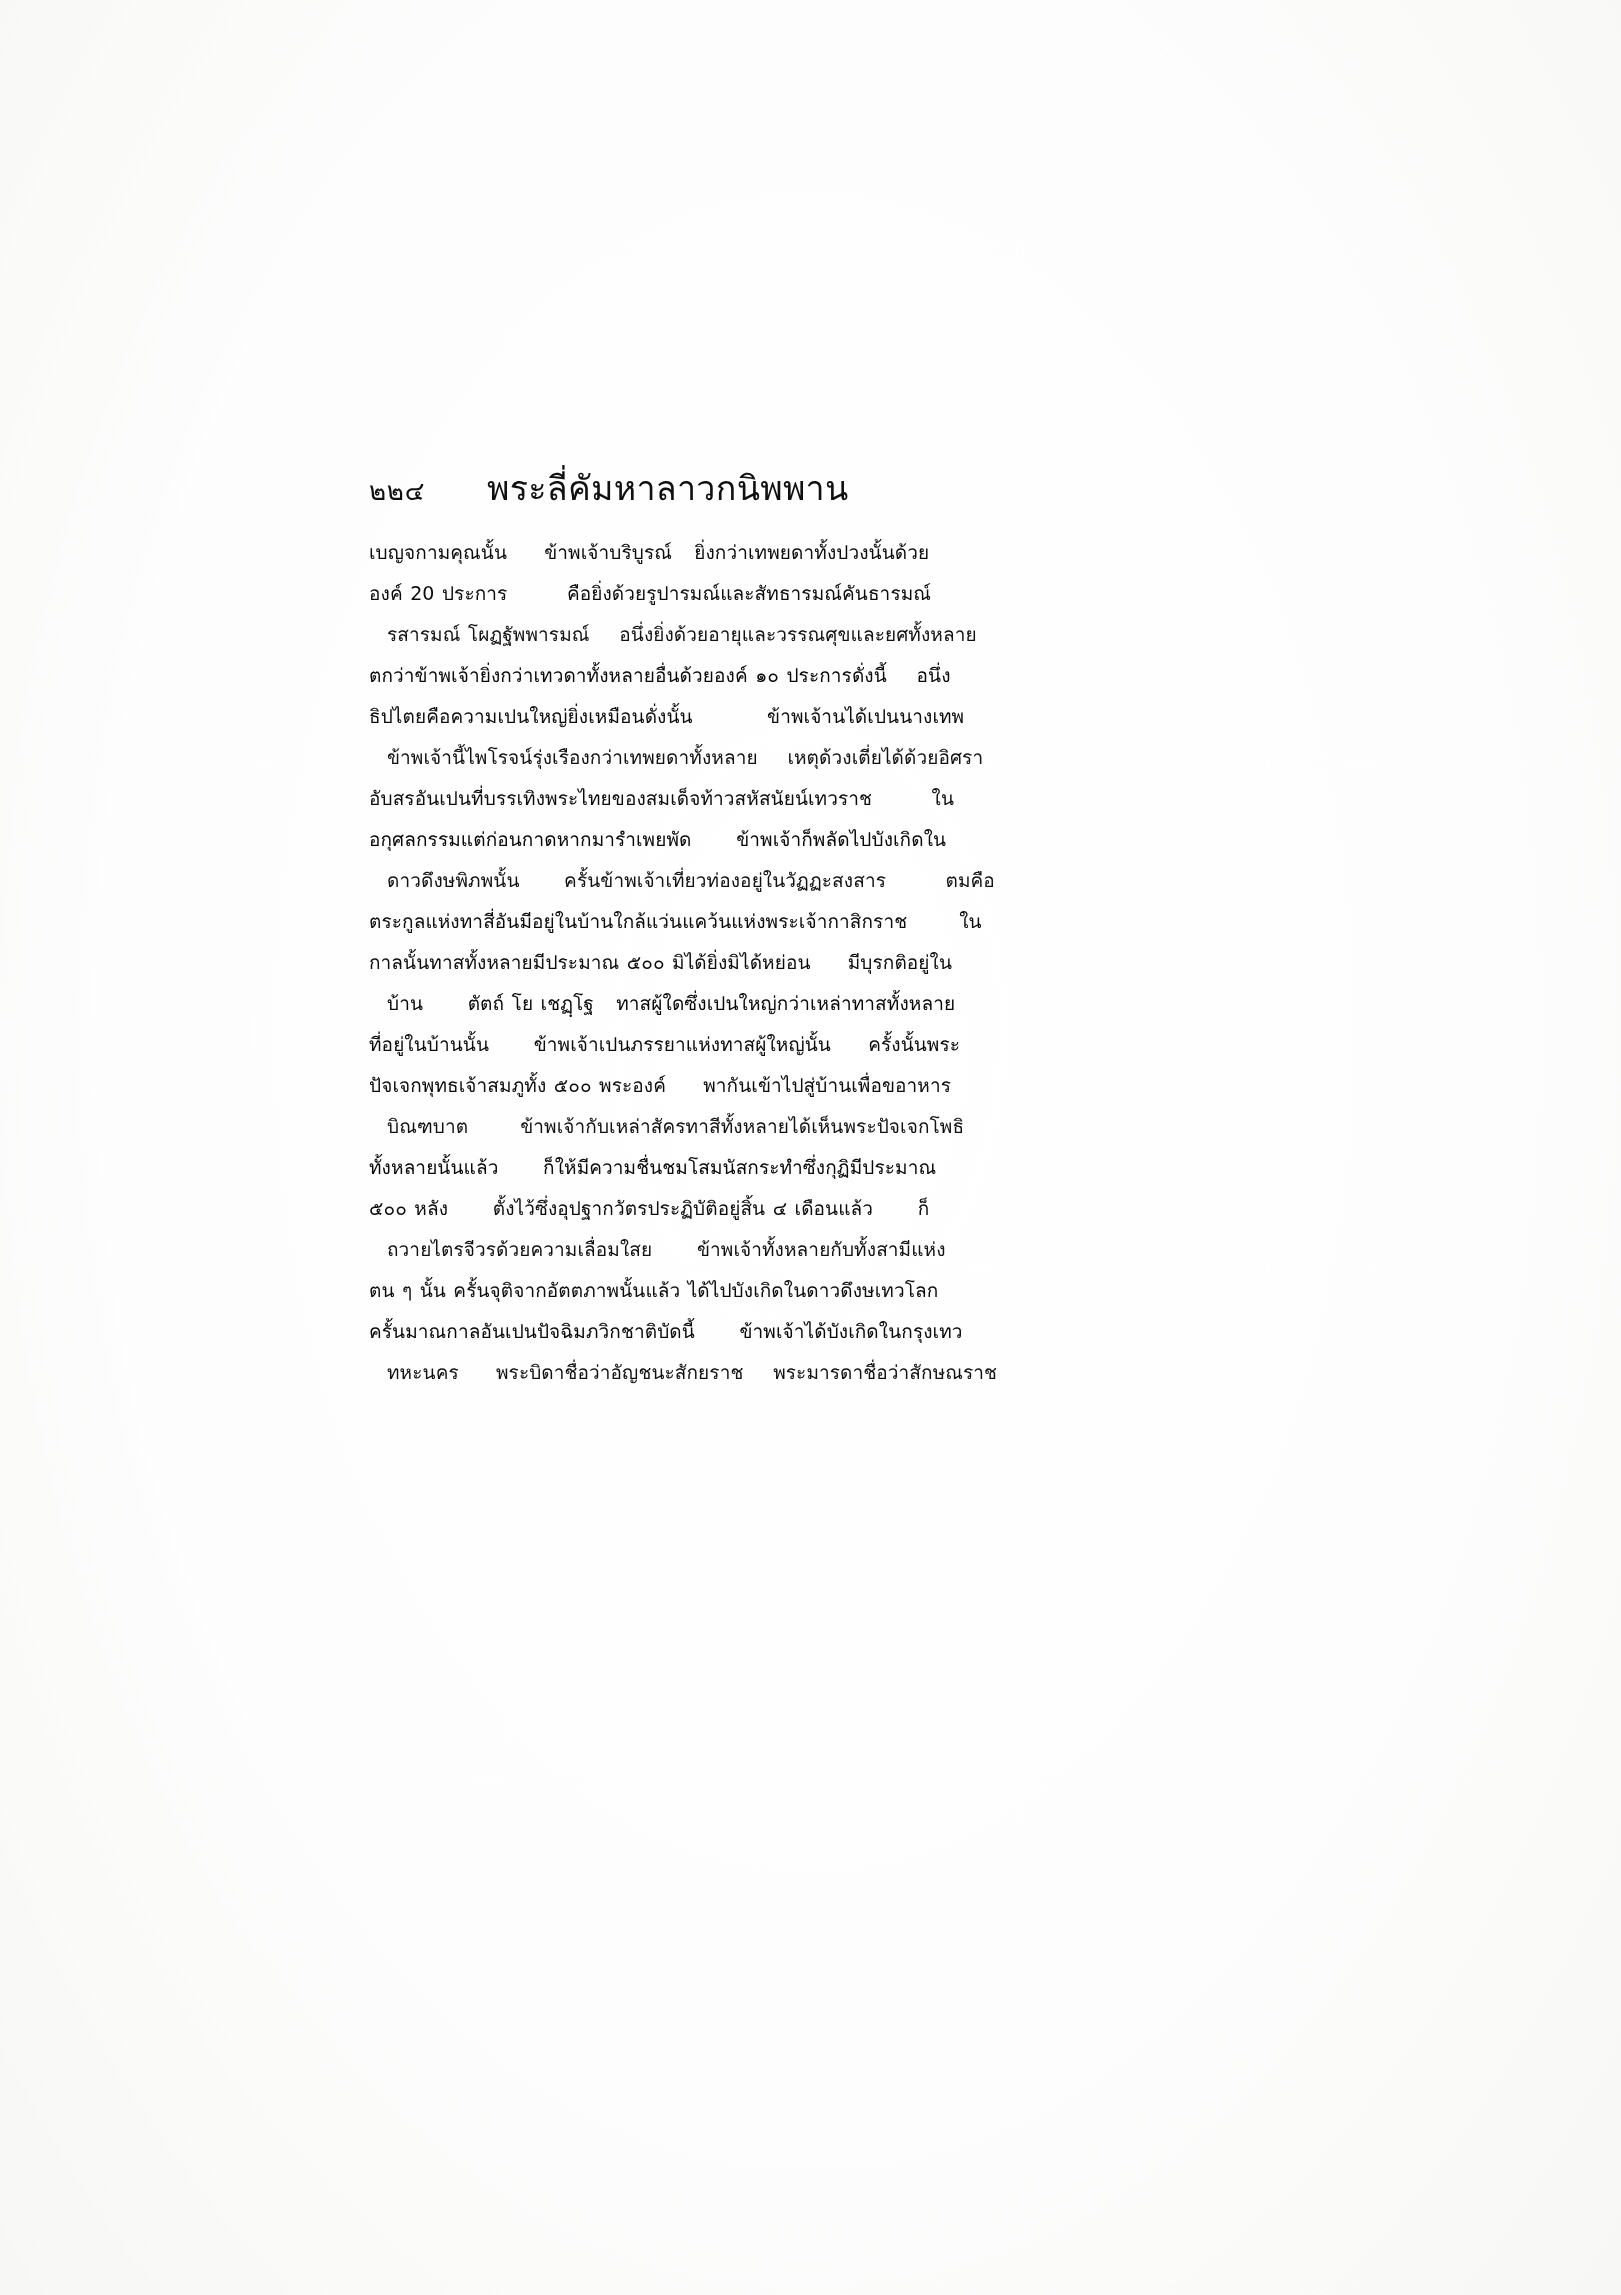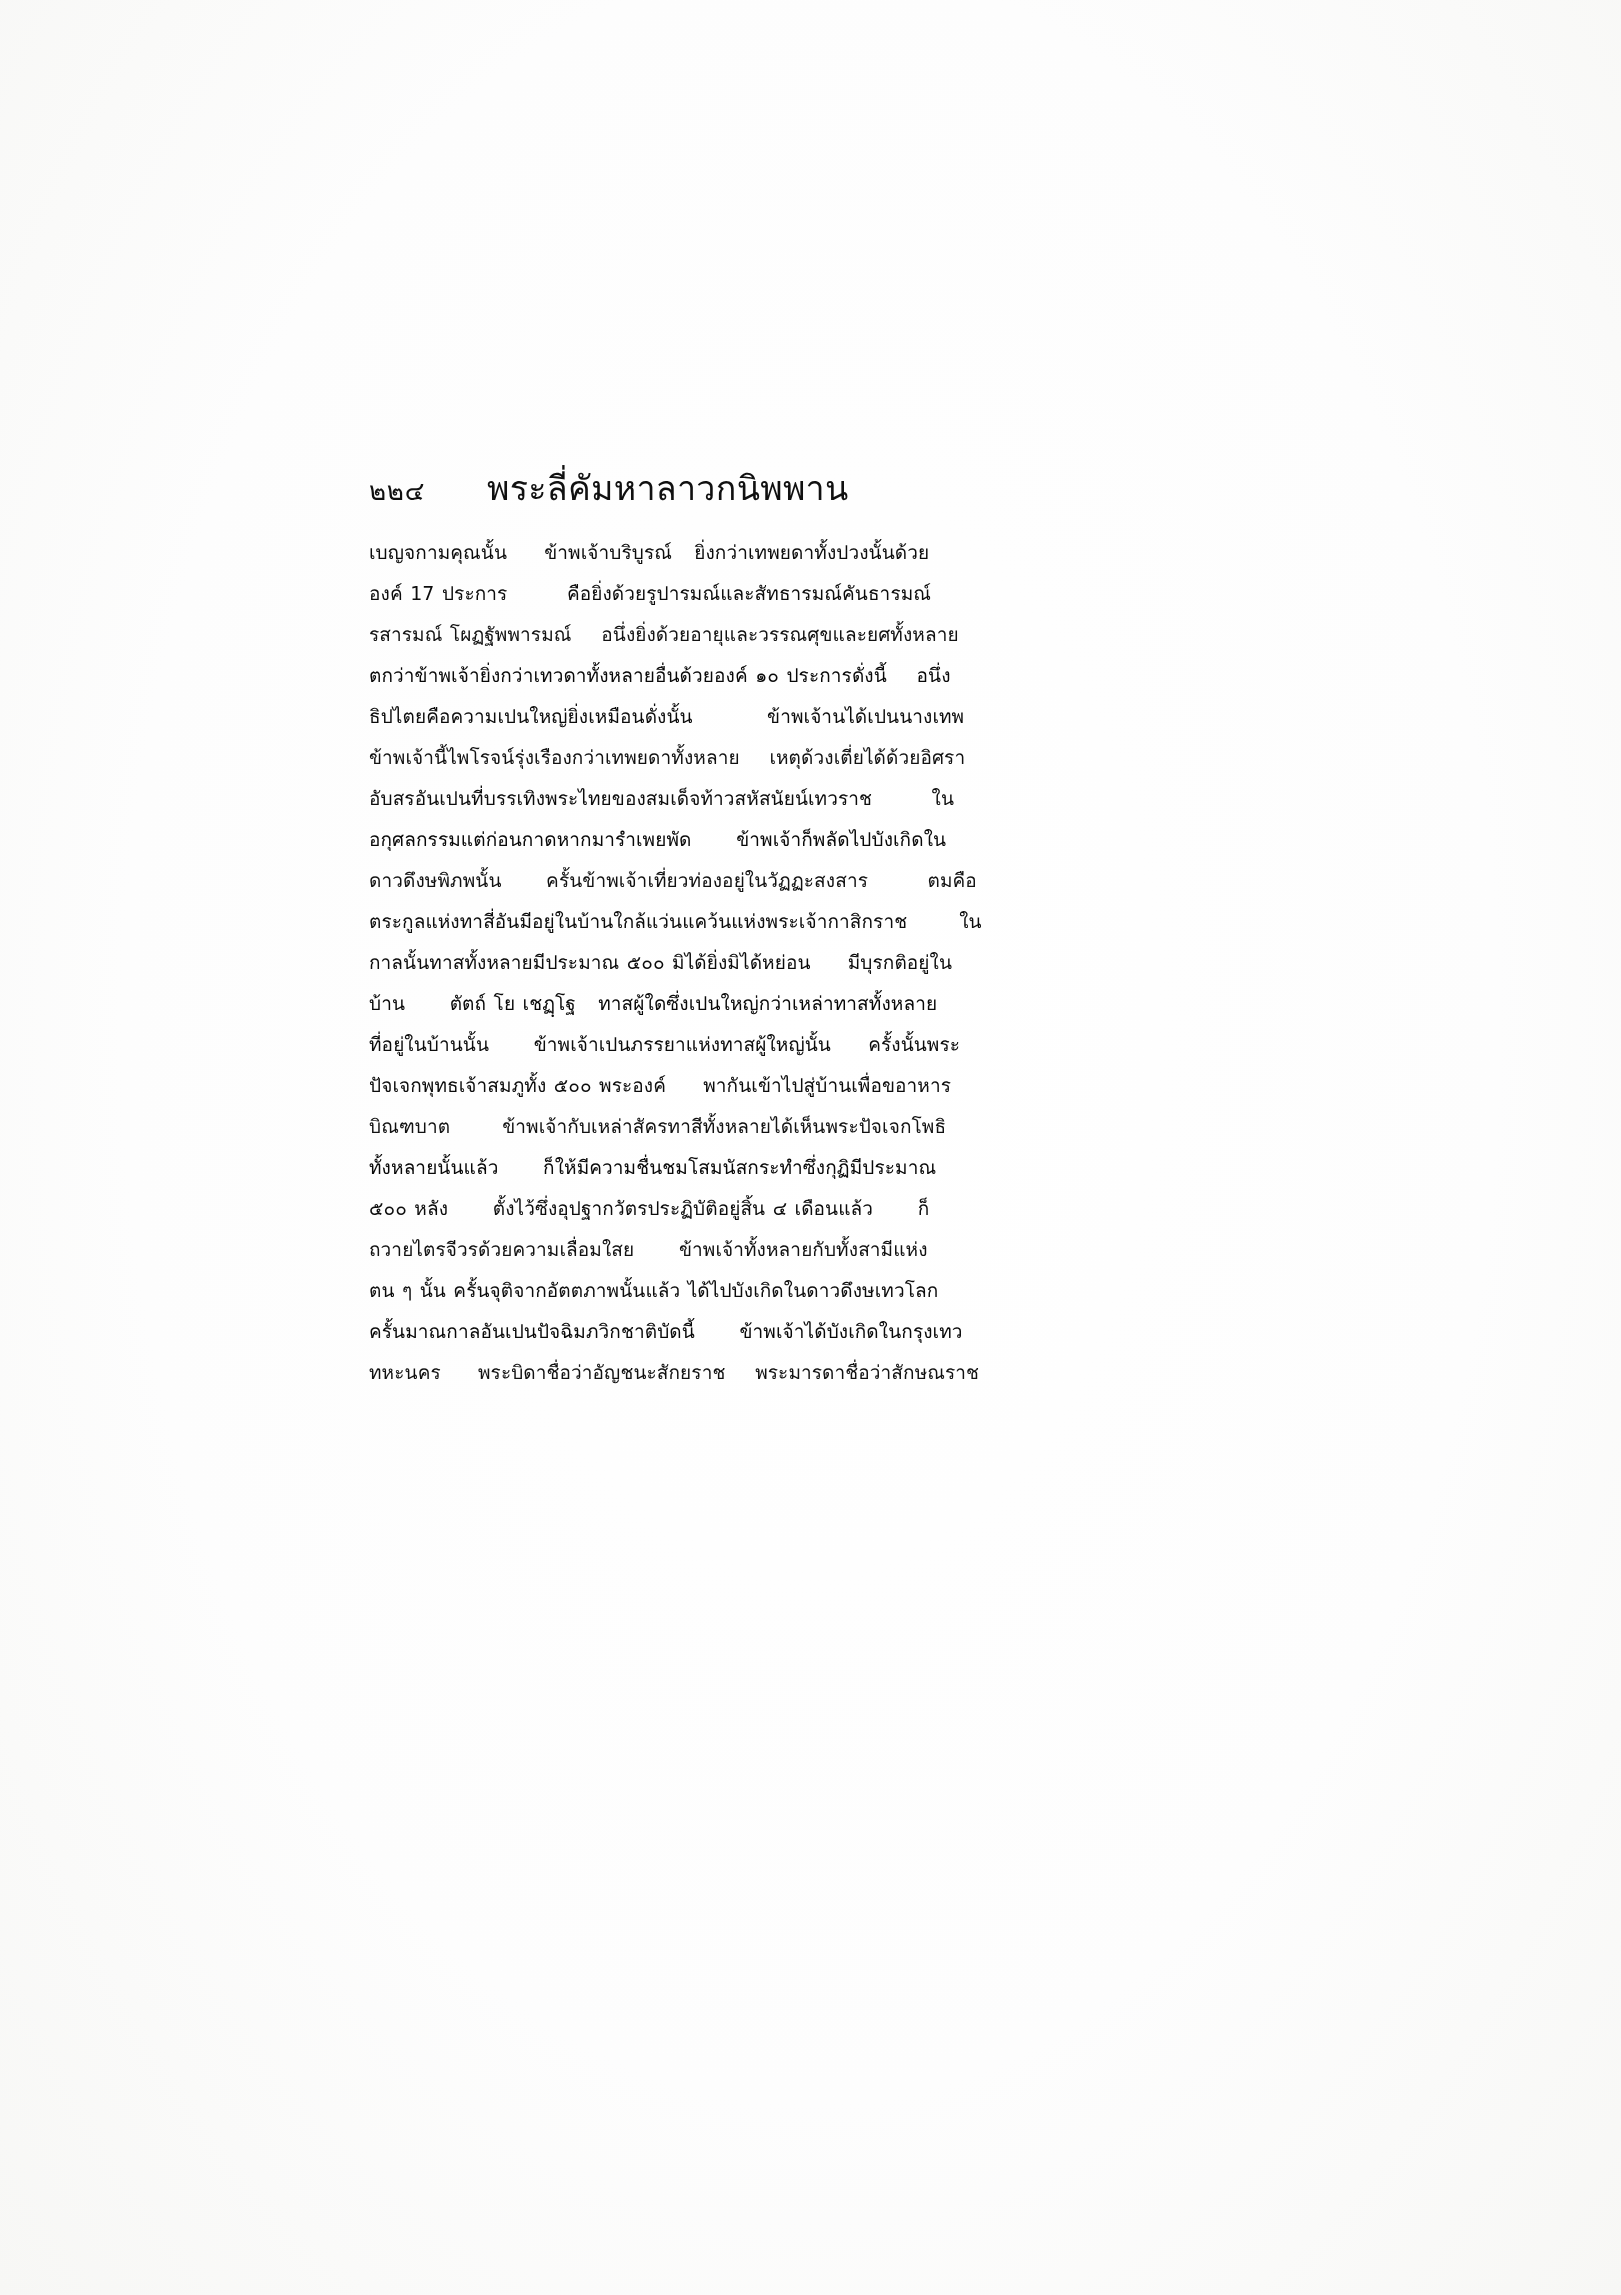--- a/index.html
+++ b/index.html
@@ -59,39 +59,39 @@
     letter-spacing: 0.1px;
     word-spacing: 1.3px;
   }
   .body-text .line {
     display: block;
     white-space: pre-wrap;
     margin: 0;
     padding: 0;
   }
   
-  .body-text .line:nth-child(3n) { color: #111111; }
+  .body-text .line:nth-child(3n) { color: #111111; margin-left: 18px; }
   .body-text .line:nth-child(4n) { color: #080808; }
 </style>
 </head>
 <body>
 
 <div class="page">
   <div class="scan"></div>
 
   <div class="content">
 
     <div class="header-row">
       <div class="folio">๒๒๔</div>
       <div class="running-head">พระลี่คัมหาลาวกนิพพาน</div>
     </div>
 
     <div class="body-text">
       <span class="line">เบญจกามคุณนั้น     ข้าพเจ้าบริบูรณ์   ยิ่งกว่าเทพยดาทั้งปวงนั้นด้วย</span>
-      <span class="line">องค์ 17 ประการ        คือยิ่งด้วยรูปารมณ์และสัทธารมณ์คันธารมณ์</span>
+      <span class="line">องค์ 20 ประการ        คือยิ่งด้วยรูปารมณ์และสัทธารมณ์คันธารมณ์</span>
       <span class="line">รสารมณ์ โผฏฐัพพารมณ์    อนึ่งยิ่งด้วยอายุและวรรณศุขและยศทั้งหลาย</span>
       <span class="line">ตกว่าข้าพเจ้ายิ่งกว่าเทวดาทั้งหลายอื่นด้วยองค์ ๑๐ ประการดั่งนี้    อนึ่ง</span>
       <span class="line">ธิปไตยคือความเปนใหญ่ยิ่งเหมือนดั่งนั้น          ข้าพเจ้านได้เปนนางเทพ</span>
       <span class="line">ข้าพเจ้านี้ไพโรจน์รุ่งเรืองกว่าเทพยดาทั้งหลาย    เหตุด้วงเตี่ยได้ด้วยอิศรา</span>
       <span class="line">อับสรอันเปนที่บรรเทิงพระไทยของสมเด็จท้าวสหัสนัยน์เทวราช        ใน</span>
       <span class="line">อกุศลกรรมแต่ก่อนกาดหากมารำเพยพัด      ข้าพเจ้าก็พลัดไปบังเกิดใน</span>
       <span class="line">ดาวดึงษพิภพนั้น      ครั้นข้าพเจ้าเที่ยวท่องอยู่ในวัฏฏะสงสาร        ตมคือ</span>
       <span class="line">ตระกูลแห่งทาสี่อันมีอยู่ในบ้านใกล้แว่นแคว้นแห่งพระเจ้ากาสิกราช       ใน</span>
       <span class="line">กาลนั้นทาสทั้งหลายมีประมาณ ๕๐๐ มิได้ยิ่งมิได้หย่อน     มีบุรกติอยู่ใน</span>
       <span class="line">บ้าน      ตัตถ์ โย เชฏฺโฐ   ทาสผู้ใดซึ่งเปนใหญ่กว่าเหล่าทาสทั้งหลาย</span>

